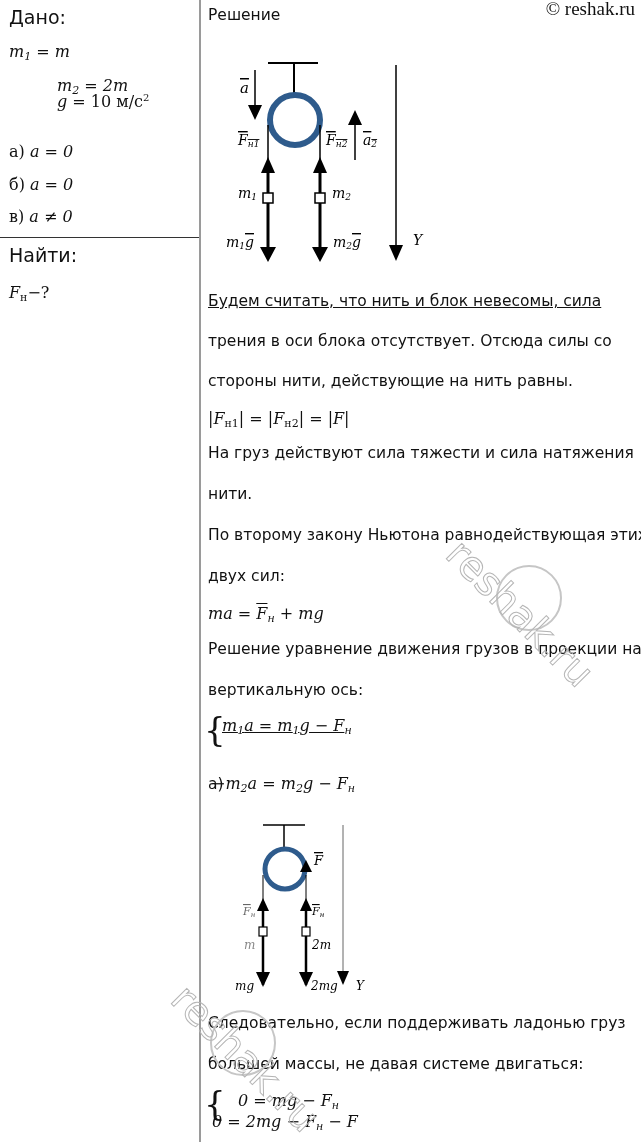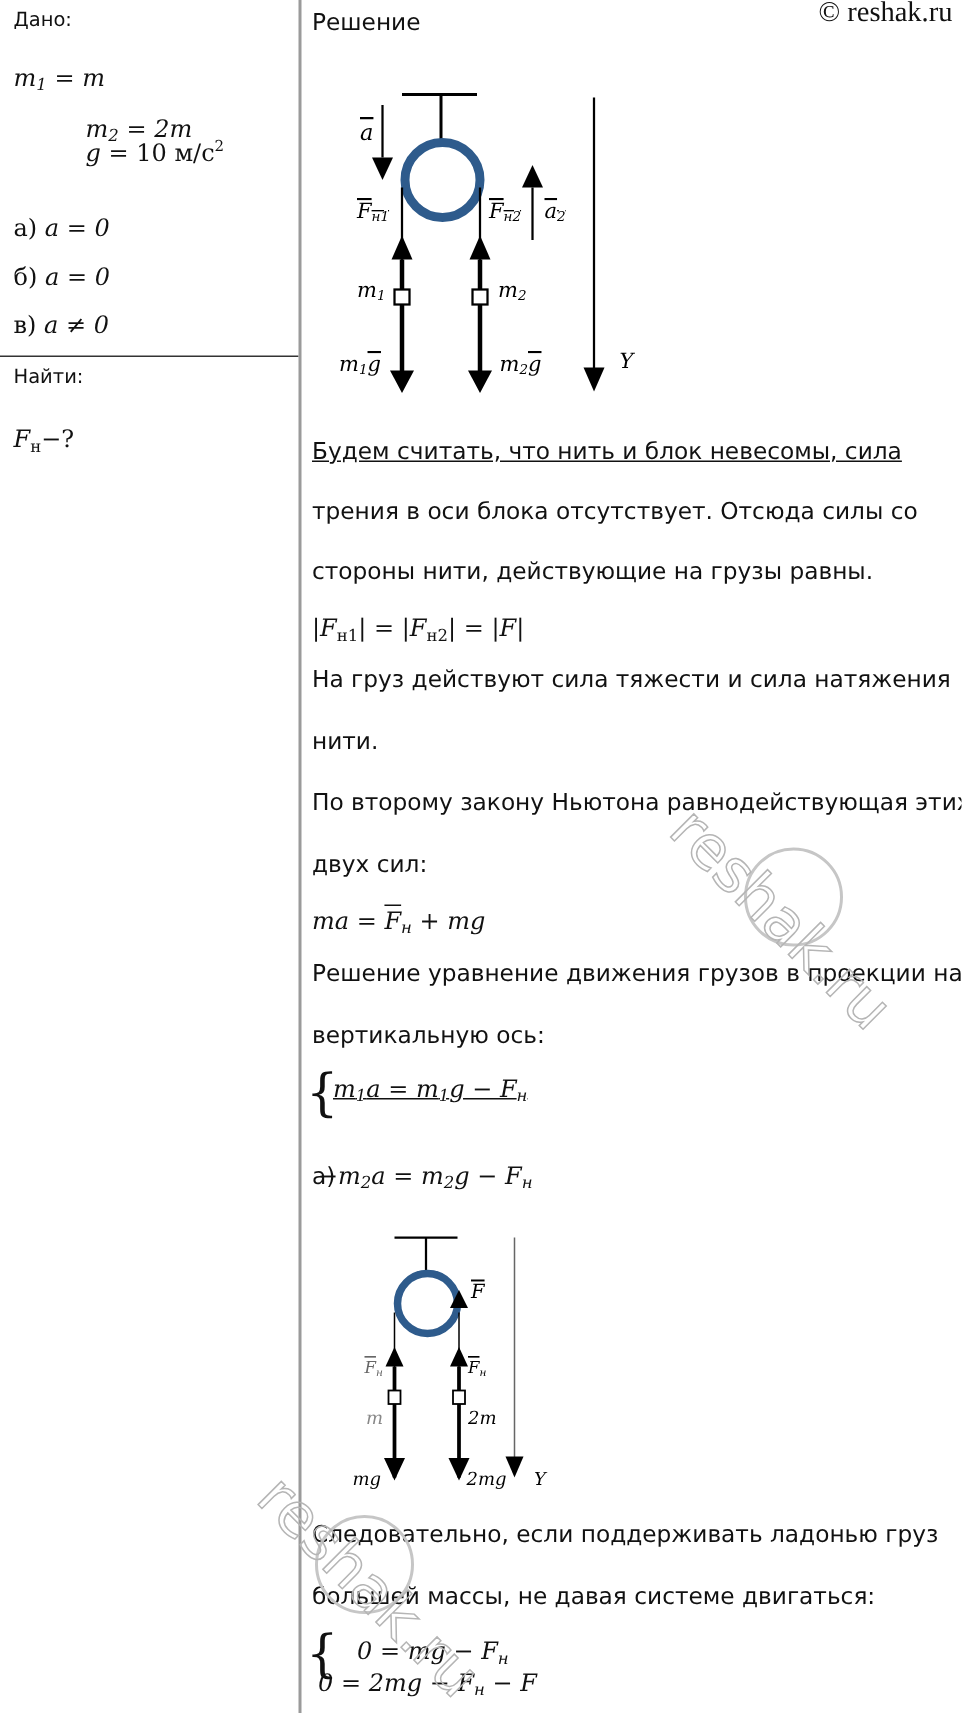--- a/index.html
+++ b/index.html
@@ -1,20 +1,20 @@
 <!DOCTYPE html>
 <html><head>
 <meta charset="utf-8">
 <style>
   html,body{margin:0;padding:0;background:#fff;}
   body{width:641px;height:1142px;position:relative;overflow:hidden;font-family:"DejaVu Sans",sans-serif;color:#111;}
   .left{position:absolute;left:0;top:0;width:199px;height:1142px;}
   .divider{position:absolute;left:199px;top:0;width:2px;height:1142px;background:#9a9a9a;}
   .hline{position:absolute;left:0;top:237px;width:199px;height:1px;background:#333;}
-  .sans{font-family:"DejaVu Sans",sans-serif;font-size:13px;}
+  .sans{font-family:"DejaVu Sans",sans-serif;font-size:19px;}
   .math{font-family:"DejaVu Serif",serif;font-size:16px;}
   .it{font-style:italic;}
   .abs{position:absolute;white-space:nowrap;}
   sub{font-size:11px;vertical-align:-3px;}
   sup{font-size:10px;}
   .wm-top{position:absolute;right:6px;top:-2px;font-family:"Liberation Serif",serif;font-size:19px;color:#111;}
   .txt{position:absolute;left:208px;white-space:nowrap;font-family:"DejaVu Sans",sans-serif;font-size:15.5px;}
   .eq{position:absolute;left:208px;white-space:nowrap;font-family:"DejaVu Serif",serif;font-size:16px;}
   .ovl{text-decoration:overline;}
   .brace{position:absolute;font-family:"DejaVu Serif",serif;font-size:34px;color:#111;line-height:1;}
@@ -99,21 +99,21 @@
   <text x="163" y="90" font-family="DejaVu Serif" font-style="italic" font-size="14" text-decoration="overline"><tspan>a</tspan><tspan font-size="9" dy="2">2</tspan></text>
   <text x="38" y="143" font-family="DejaVu Serif" font-style="italic" font-size="14"><tspan>m</tspan><tspan font-size="9" dy="2">1</tspan></text>
   <text x="132" y="143" font-family="DejaVu Serif" font-style="italic" font-size="14"><tspan>m</tspan><tspan font-size="9" dy="2">2</tspan></text>
   <text x="26" y="192" font-family="DejaVu Serif" font-style="italic" font-size="14"><tspan>m</tspan><tspan font-size="9" dy="2">1</tspan><tspan dy="-2" text-decoration="overline">g</tspan></text>
   <text x="133" y="192" font-family="DejaVu Serif" font-style="italic" font-size="14"><tspan>m</tspan><tspan font-size="9" dy="2">2</tspan><tspan dy="-2" text-decoration="overline">g</tspan></text>
   <text x="213" y="190" font-family="DejaVu Serif" font-style="italic" font-size="14">Y</text>
 </svg>
 
 <div class="txt" style="top:292px;text-decoration:underline;">Будем считать, что нить и блок невесомы, сила</div>
 <div class="txt" style="top:332px;">трения в оси блока отсутствует. Отсюда силы со</div>
-<div class="txt" style="top:372px;">стороны нити, действующие на грузы равны.</div>
+<div class="txt" style="top:372px;">стороны нити, действующие на нить равны.</div>
 
 <div class="eq" style="top:409px;">
   <span class="it">|F</span><sub>н1</sub><span class="it">| = |F</span><sub>н2</sub><span class="it">| = |F|</span>
 </div>
 
 <div class="txt" style="top:444px;">На груз действуют сила тяжести и сила натяжения</div>
 <div class="txt" style="top:485px;">нити.</div>
 
 <div class="txt" style="top:526px;">По второму закону Ньютона равнодействующая этих</div>
 <div class="txt" style="top:567px;">двух сил:</div>

